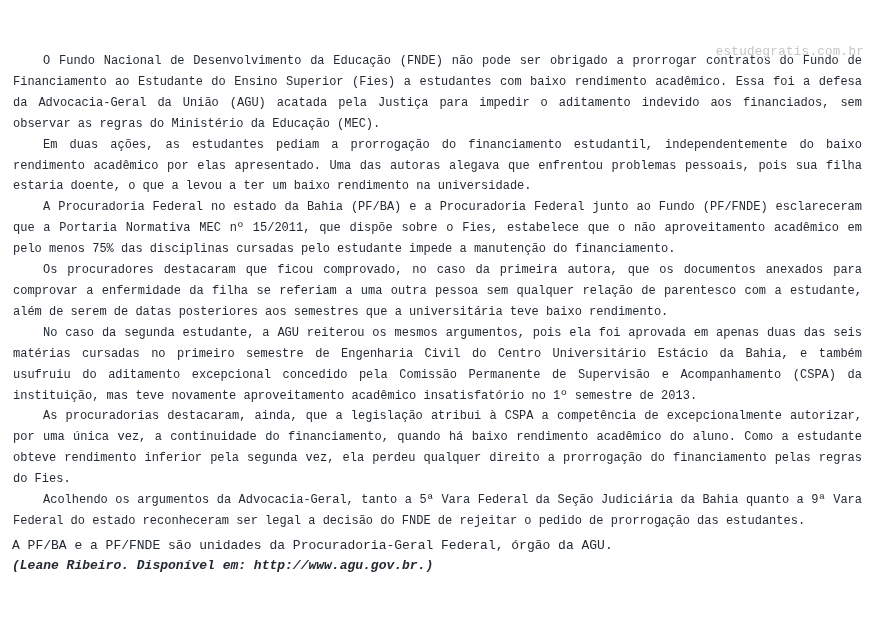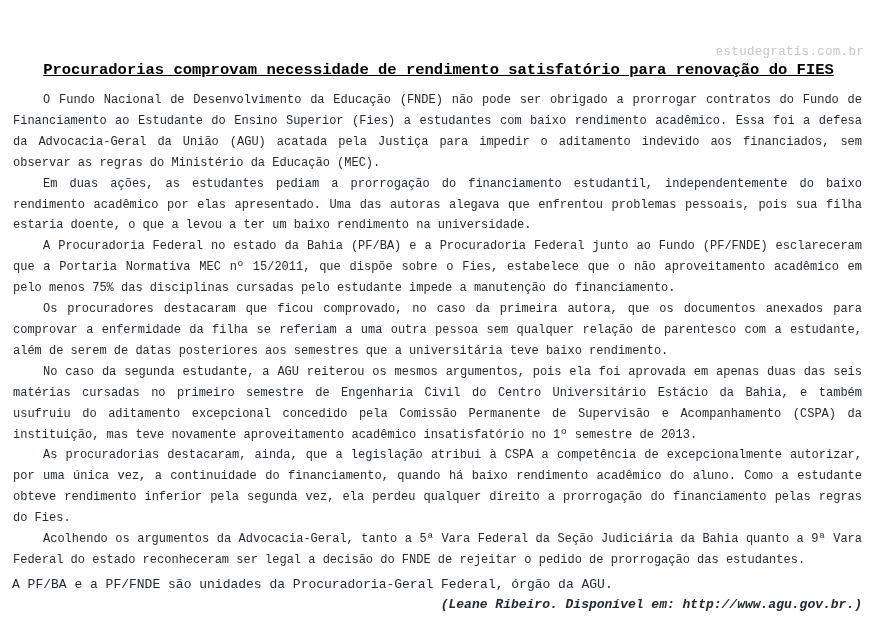--- a/index.html
+++ b/index.html
@@ -48,35 +48,34 @@
     margin: 0;
     text-indent: 30px;
   }
   .footnotes {
     margin: 5px 15px 0 12px;
     font-size: 13px;
     line-height: 18.8px;
     color: #232a33;
   }
   .credit {
-    text-align: right;
+    text-align: left;
     font-weight: bold;
     font-style: italic;
     margin-top: 1px;
   }
 </style>
 </head>
 <body>
 
 <div class="page">
 
   <div class="watermark">estudegratis.com.br</div>
 
 
-  <div class="article-title">Procuradorias comprovam necessidade de rendimento satisfatório para renovação do FIES</div>
 
   <div class="article-body">
     <p>O Fundo Nacional de Desenvolvimento da Educação (FNDE) não pode ser obrigado a prorrogar contratos do Fundo de Financiamento ao Estudante do Ensino Superior (Fies) a estudantes com baixo rendimento acadêmico. Essa foi a defesa da Advocacia-Geral da União (AGU) acatada pela Justiça para impedir o aditamento indevido aos financiados, sem observar as regras do Ministério da Educação (MEC).</p>
     <p>Em duas ações, as estudantes pediam a prorrogação do financiamento estudantil, independentemente do baixo rendimento acadêmico por elas apresentado. Uma das autoras alegava que enfrentou problemas pessoais, pois sua filha estaria doente, o que a levou a ter um baixo rendimento na universidade.</p>
     <p>A Procuradoria Federal no estado da Bahia (PF/BA) e a Procuradoria Federal junto ao Fundo (PF/FNDE) esclareceram que a Portaria Normativa MEC nº 15/2011, que dispõe sobre o Fies, estabelece que o não aproveitamento acadêmico em pelo menos 75% das disciplinas cursadas pelo estudante impede a manutenção do financiamento.</p>
     <p>Os procuradores destacaram que ficou comprovado, no caso da primeira autora, que os documentos anexados para comprovar a enfermidade da filha se referiam a uma outra pessoa sem qualquer relação de parentesco com a estudante, além de serem de datas posteriores aos semestres que a universitária teve baixo rendimento.</p>
     <p>No caso da segunda estudante, a AGU reiterou os mesmos argumentos, pois ela foi aprovada em apenas duas das seis matérias cursadas no primeiro semestre de Engenharia Civil do Centro Universitário Estácio da Bahia, e também usufruiu do aditamento excepcional concedido pela Comissão Permanente de Supervisão e Acompanhamento (CSPA) da instituição, mas teve novamente aproveitamento acadêmico insatisfatório no 1º semestre de 2013.</p>
     <p>As procuradorias destacaram, ainda, que a legislação atribui à CSPA a competência de excepcionalmente autorizar, por uma única vez, a continuidade do financiamento, quando há baixo rendimento acadêmico do aluno. Como a estudante obteve rendimento inferior pela segunda vez, ela perdeu qualquer direito a prorrogação do financiamento pelas regras do Fies.</p>
     <p>Acolhendo os argumentos da Advocacia-Geral, tanto a 5ª Vara Federal da Seção Judiciária da Bahia quanto a 9ª Vara Federal do estado reconheceram ser legal a decisão do FNDE de rejeitar o pedido de prorrogação das estudantes.</p>
   </div>

